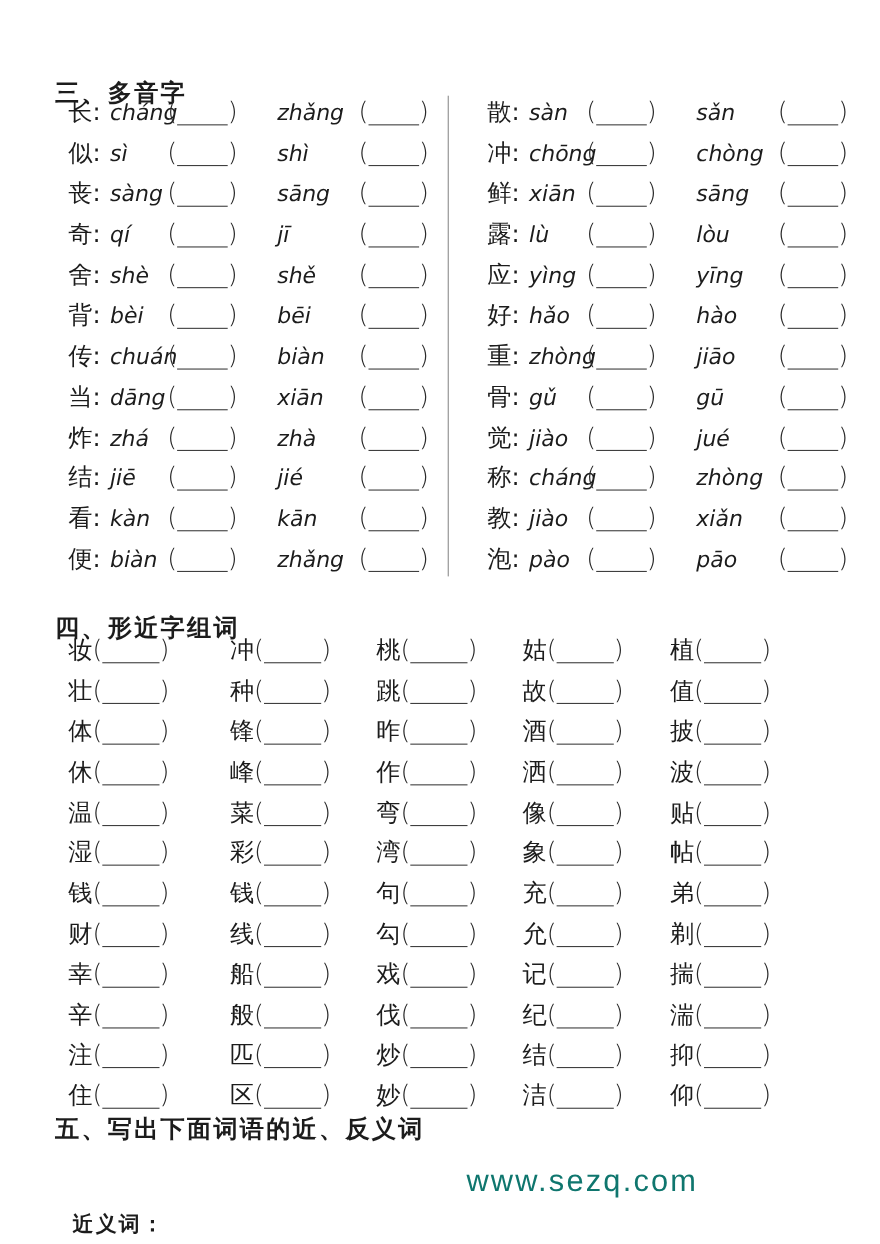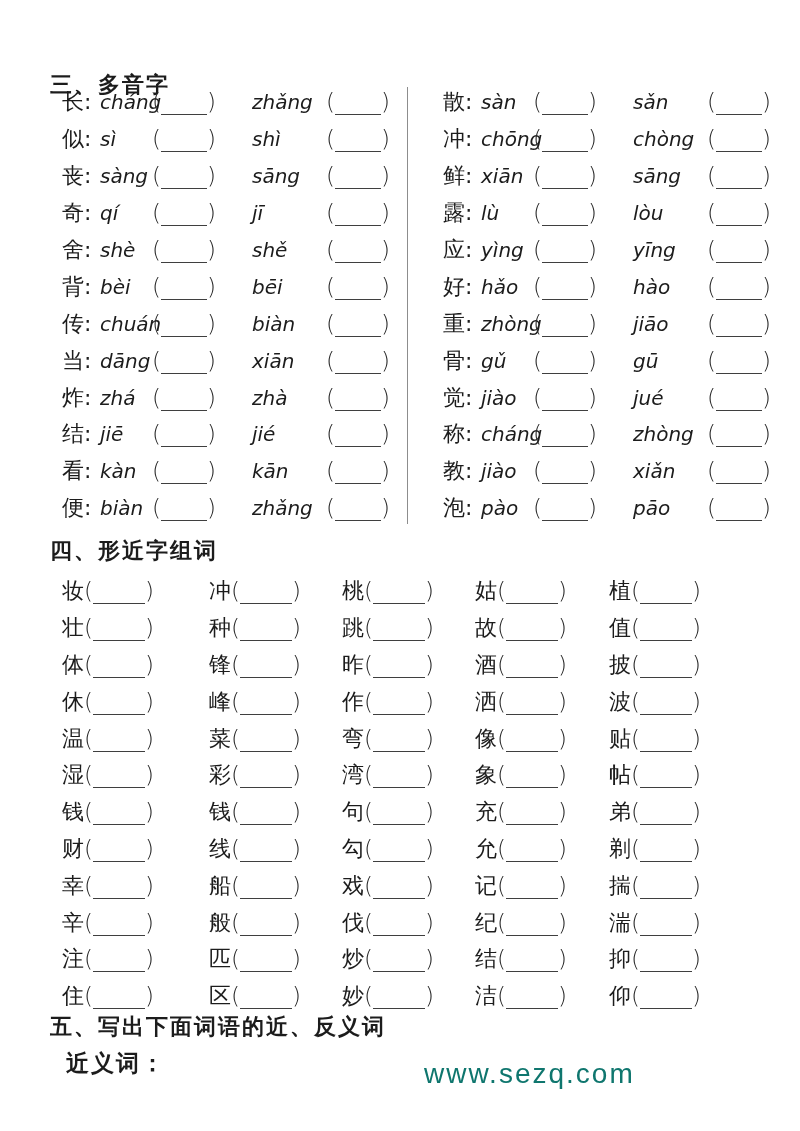--- a/index.html
+++ b/index.html
@@ -7,24 +7,24 @@
     width:800px;height:1131px;background:#ffffff;
     font-family:"DejaVu Sans",sans-serif;color:#1c1c1c;
     position:relative;overflow:hidden;
   }
   .page{position:absolute;inset:0;}
   .h-sec{
     position:absolute;left:50px;font-size:22px;font-weight:bold;
     letter-spacing:2px;white-space:nowrap;
   }
   #sec3-heading{top:26px;margin-top:44px;}
-  #sec4-heading{top:536px;}
+  #sec4-heading{top:556px;}
   #sec5-heading{top:1012px;}
   #synonyms-label{
-    position:absolute;left:66px;top:1048px;font-size:23px;font-weight:bold;
+    position:absolute;left:66px;top:1100px;font-size:19px;font-weight:bold;
     letter-spacing:2px;
   }
   
   .s3-wrap{position:absolute;top:84px;left:62px;width:712px;height:443px;}
   .s3-col{position:absolute;top:0;width:340px;}
   .s3-col.left{left:0;}
   .s3-col.right{left:381px;}
   .s3-divider{position:absolute;left:345px;top:3px;height:437px;width:1px;background:#8d8d8d;}
   .s3-row{
     display:grid;grid-template-columns:38px 52px 100px 74px auto;

